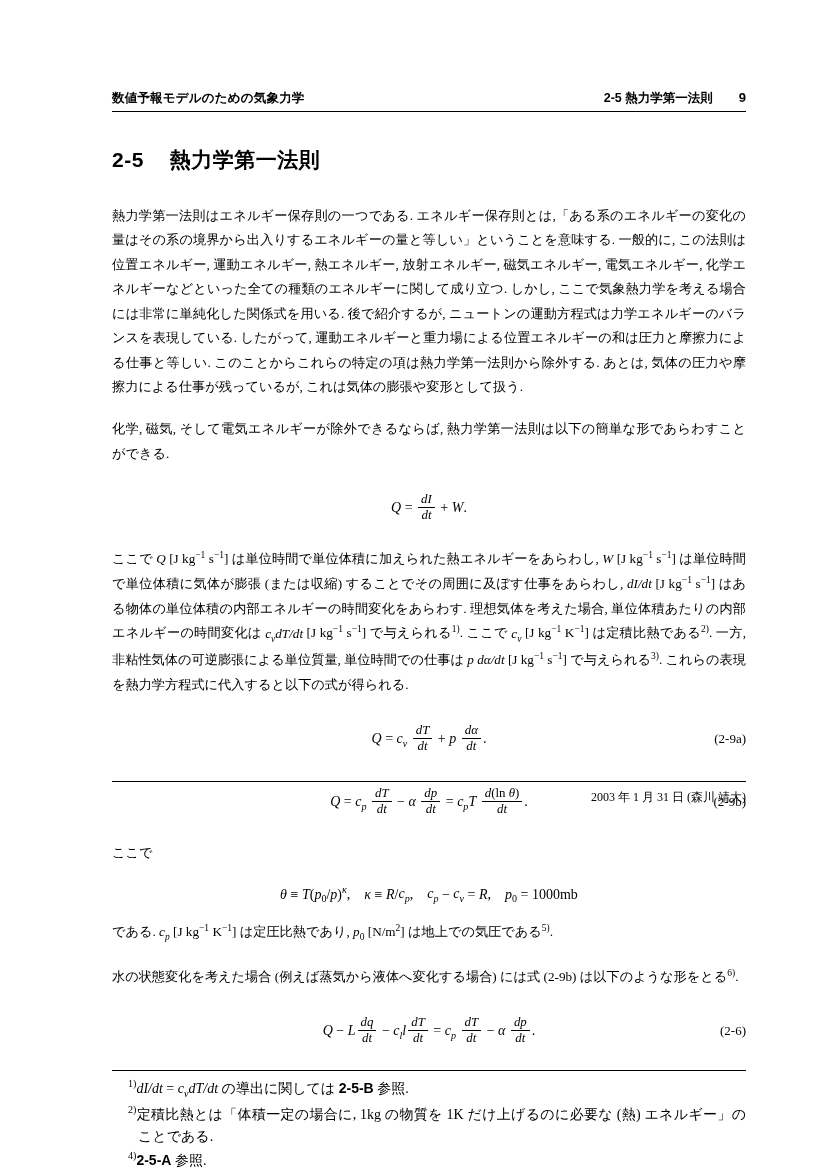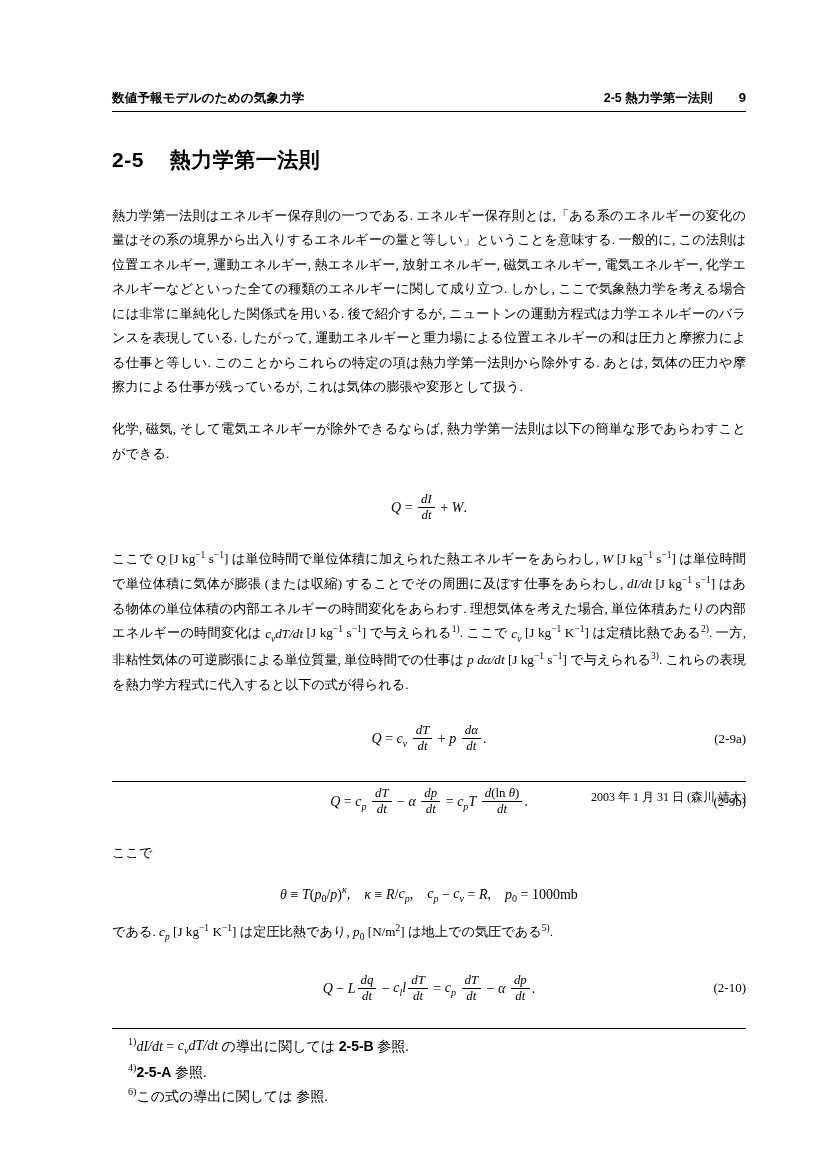--- a/index.html
+++ b/index.html
@@ -167,31 +167,37 @@
   <div class="eq">
     <span class="eqbody">
       <i class="m">θ</i> ≡ <i class="m">T</i>(<i class="m">p</i><sub class="f">0</sub>/<i class="m">p</i>)<sup class="f"><i class="m">κ</i></sup>,&nbsp;&nbsp;&nbsp; <i class="m">κ</i> ≡ <i class="m">R</i>/<i class="m">c<sub class="f">p</sub></i>,&nbsp;&nbsp;&nbsp; <i class="m">c<sub class="f">p</sub></i> − <i class="m">c<sub class="f">v</sub></i> = <i class="m">R</i>,&nbsp;&nbsp;&nbsp; <i class="m">p</i><sub class="f">0</sub> = 1000mb
     </span>
   </div>
 
   <p class="body">
     である. <i class="m">c<sub class="f">p</sub></i> [J kg<sup class="f">−1</sup> K<sup class="f">−1</sup>] は定圧比熱であり, <i class="m">p</i><sub class="f">0</sub> [N/m<sup class="f">2</sup>] は地上での気圧である<sup class="f">5)</sup>.
   </p>
 
+  <p class="body">
+    水の状態変化を考えた場合 (例えば蒸気から液体へ変化する場合) には式 (2-9b) は以下のような形をとる<sup class="f">6)</sup>.
+  </p>
 
   <div class="eq">
     <span class="eqbody">
       <i class="m">Q</i> − <i class="m">L</i><span class="frac"><span class="n"><i class="m">dq</i></span><span class="d"><i class="m">dt</i></span></span> − <i class="m">c<sub class="f">l</sub>l</i><span class="frac"><span class="n"><i class="m">dT</i></span><span class="d"><i class="m">dt</i></span></span> = <i class="m">c<sub class="f">p</sub></i> <span class="frac"><span class="n"><i class="m">dT</i></span><span class="d"><i class="m">dt</i></span></span> − <i class="m">α</i> <span class="frac"><span class="n"><i class="m">dp</i></span><span class="d"><i class="m">dt</i></span></span>.
     </span>
-    <span class="tag">(2-10)</span>
+    <span class="tag">(2-6)</span>
   </div>
 
   <div class="footnotes">
     <p class="fn">
       <sup class="f">1)</sup><i class="m">dI/dt</i> = <i class="m">c<sub class="f">v</sub>dT/dt</i> の導出に関しては <b>2-5-B</b> 参照.
+    </p>
+    <p class="fn">
+      <sup class="f">2)</sup>定積比熱とは「体積一定の場合に, 1kg の物質を 1K だけ上げるのに必要な (熱) エネルギー」のことである.
     </p>
     <p class="fn">
       <sup class="f">4)</sup><b>2-5-A</b> 参照.
     </p>
     <p class="fn">
       <sup class="f">6)</sup>この式の導出に関しては  参照.
     </p>
   </div>
 
   <div class="rule-bottom"></div>

